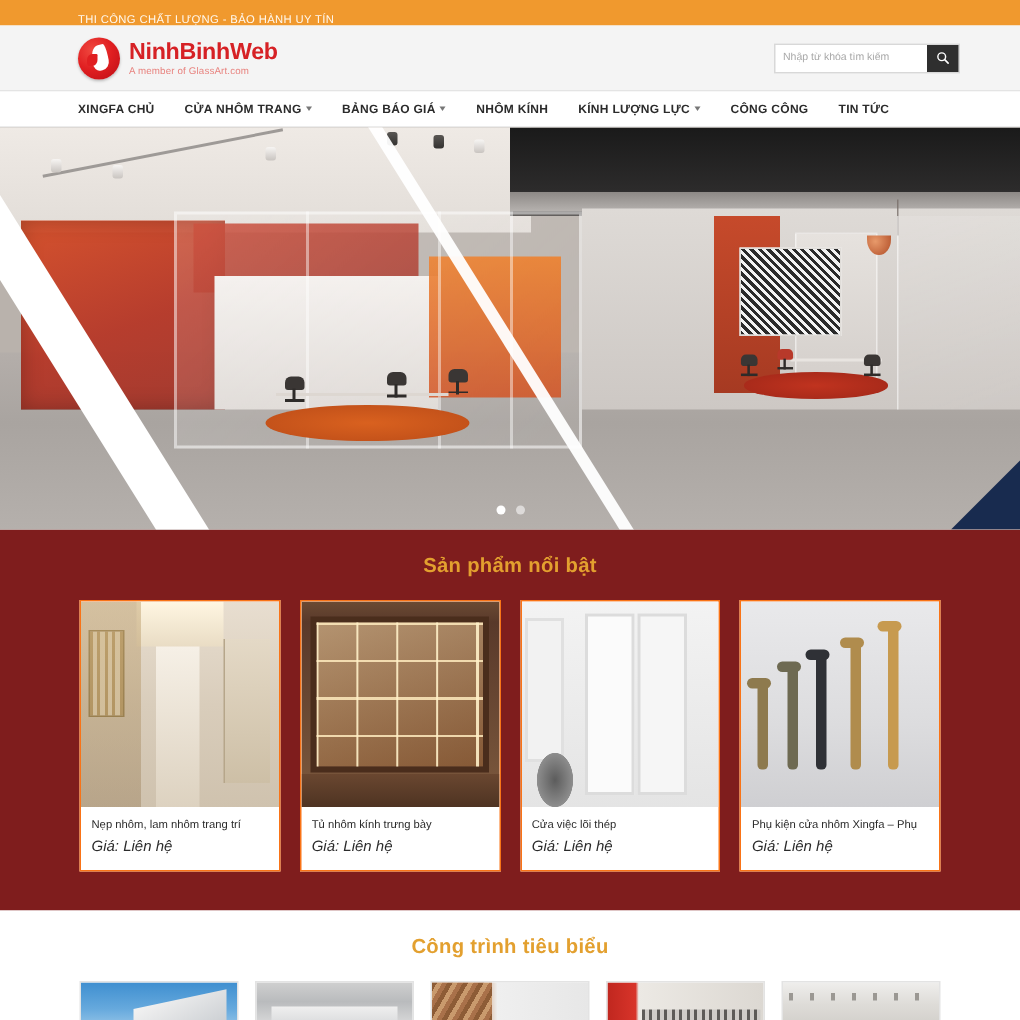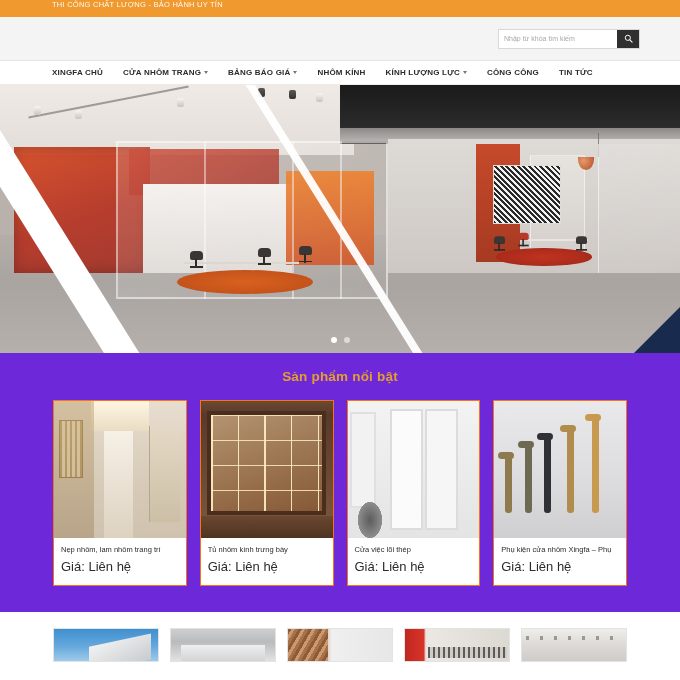--- a/index.html
+++ b/index.html
@@ -8,21 +8,21 @@
     overflow: hidden;
     font-family: "Liberation Sans", sans-serif;
     background: #ffffff;
   }
 
   
   .topbar {
     height: 17px;
     background: #f0992e;
     display: flex;
-    align-items: flex-start;
+    align-items: flex-end;
     padding: 0 40px 0 52px;
     color: #ffffff;
   }
   .topbar-slogan {
     font-size: 7.5px;
     letter-spacing: .25px;
     font-weight: 400;
     color: #fff9f0;
     white-space: nowrap;
   }
@@ -87,21 +87,21 @@
     color: #e8837f;
     display: block;
     margin-top: 2px;
     letter-spacing: .1px;
   }
   .search-wrap {
     margin-left: auto;
     display: flex;
     align-items: stretch;
     height: 20px;
-    width: 142px;
+    width: 124px;
     background: #ffffff;
     border: 1px solid #d8d8d8;
   }
   .search-input {
     flex: 1;
     border: none;
     outline: none;
     font-size: 7px;
     padding: 0 5px;
     color: #555;
@@ -321,21 +321,21 @@
   }
   .dot {
     width: 6px; height: 6px; border-radius: 50%;
     background: rgba(255,255,255,.55);
     cursor: pointer;
   }
   .dot.active { background: #ffffff; }
 
   
   .section-products {
-    background: #6d28d9;
+    background: #7f1d1d;
     padding: 16px 0 26px;
   }
   .section-title {
     text-align: center;
     font-size: 13.5px;
     font-weight: bold;
     color: #e3a02f;
     margin-bottom: 16px;
     letter-spacing: .2px;
   }
@@ -358,23 +358,24 @@
     background: #cfcac5;
   }
   .product-info { padding: 7px 7px 8px; }
   .product-name {
     font-size: 7.5px;
     color: #2b2b2b;
     line-height: 1.45;
     margin-bottom: 2px;
   }
   .product-price {
-    font-size: 13px;
+    font-size: 10px;
     color: #2b2b2b;
     line-height: 1.45;
+    font-style: italic;
   }
 
   
   .t1 { background: linear-gradient(180deg,#e8ded0 0%, #d9cdbb 50%, #cfc2ae 100%); }
   .t1::before {
     content:""; position:absolute; left:38%; top:6%;
     width:22%; height:94%;
     background: linear-gradient(180deg,#fbf6ee,#ddd2c0);
   }
   .t1::after {
@@ -486,20 +487,27 @@
   }
 </style>
 </head>
 <body>
 
 <div class="topbar">
   <div class="topbar-slogan">THI CÔNG CHẤT LƯỢNG - BẢO HÀNH UY TÍN</div>
 </div>
 
 <div class="header">
+  <div class="logo-wrap">
+    <div class="logo-mark"></div>
+    <div class="logo-text">
+      <span class="logo-name">NinhBinhWeb</span>
+      <span class="logo-tag">A member of GlassArt.com</span>
+    </div>
+  </div>
   <div class="search-wrap">
     <input class="search-input" type="text" placeholder="Nhập từ khóa tìm kiếm" style="">
     <button class="search-btn">
       <svg width="9" height="9" viewBox="0 0 16 16">
         <circle cx="6.8" cy="6.8" r="4.6" fill="none" stroke="#ffffff" stroke-width="1.7"></circle>
         <line x1="10.3" y1="10.3" x2="14.4" y2="14.4" stroke="#ffffff" stroke-width="1.9" stroke-linecap="round"></line>
       </svg>
     </button>
   </div>
 </div>
@@ -656,20 +664,21 @@
       <div class="product-info">
         <div class="product-name">Phụ kiện cửa nhôm Xingfa – Phụ</div>
         <div class="product-price">Giá: Liên hệ</div>
       </div>
     </div>
 
   </div>
 </div>
 
 <div class="section-projects">
+  <div class="section-title">Công trình tiêu biểu</div>
   <div class="project-grid">
     <div class="project-card p1"></div>
     <div class="project-card p2"></div>
     <div class="project-card p3"></div>
     <div class="project-card p4"></div>
     <div class="project-card p5"></div>
   </div>
 </div>
 
 </body></html>

